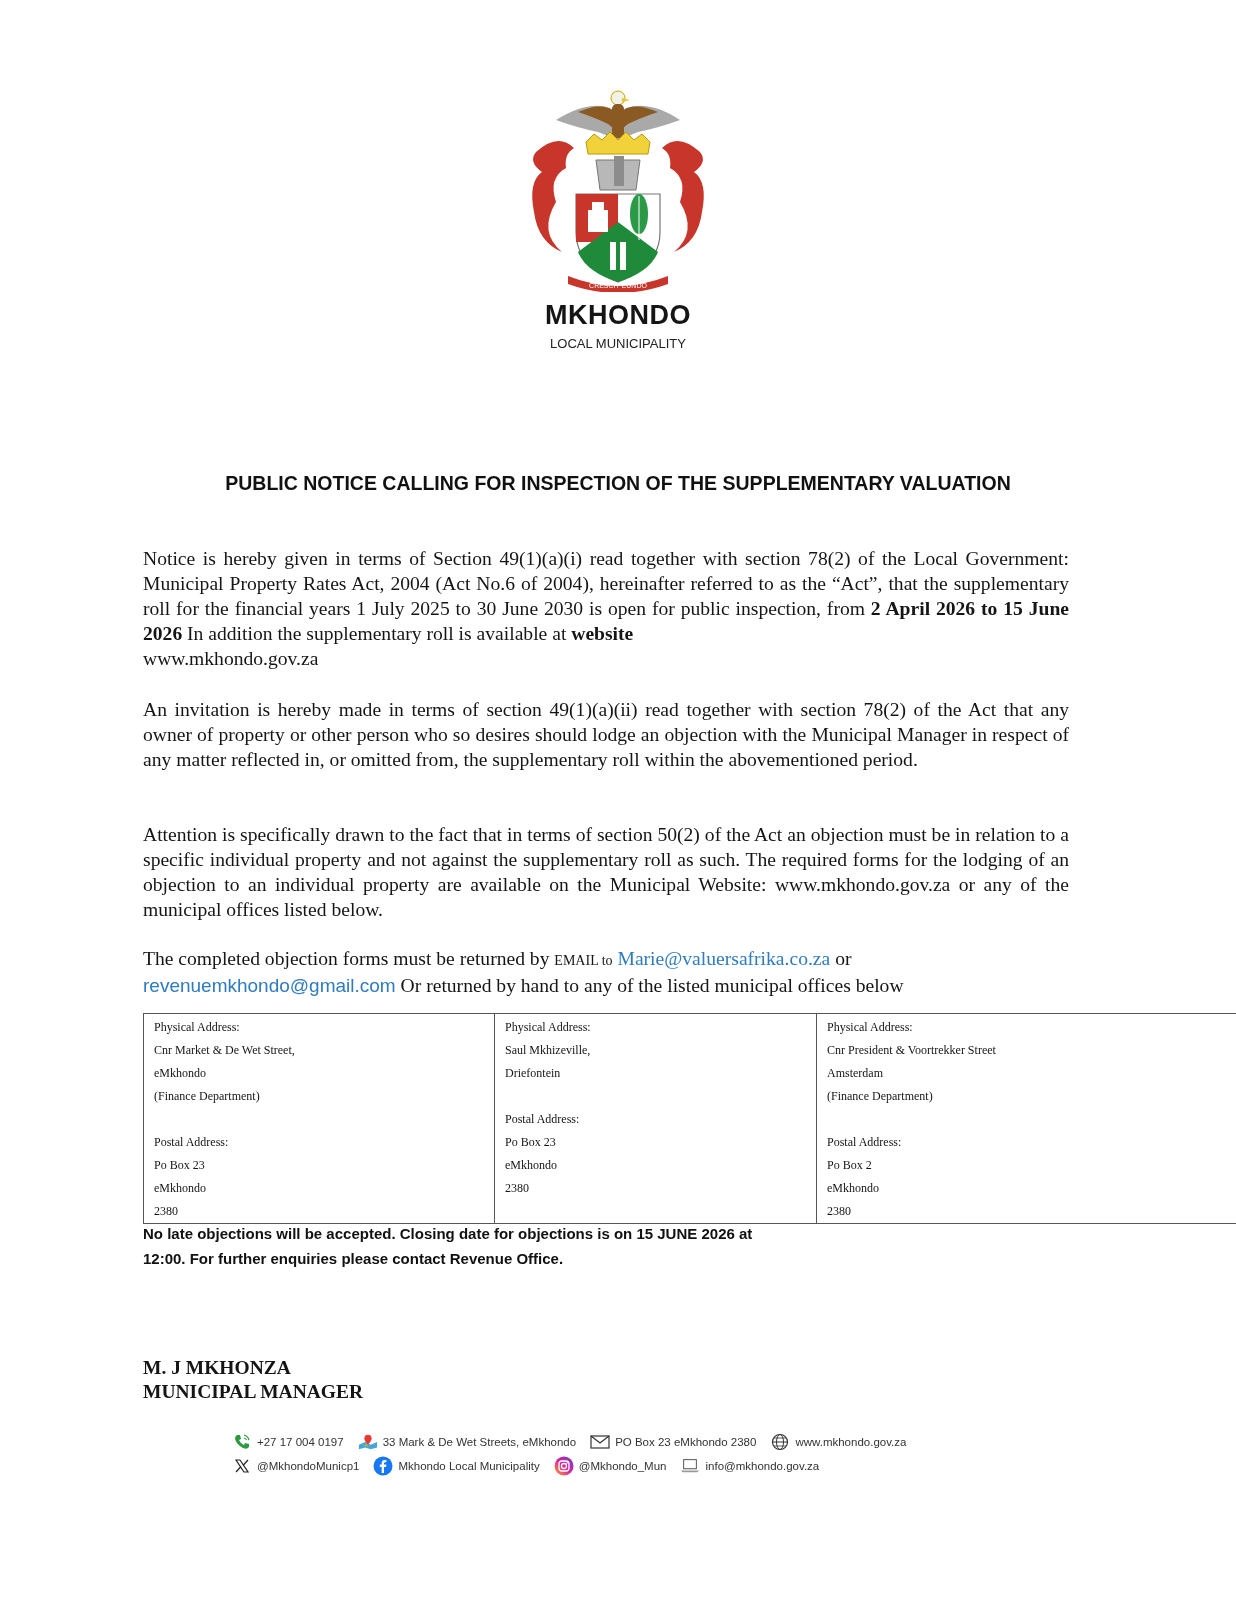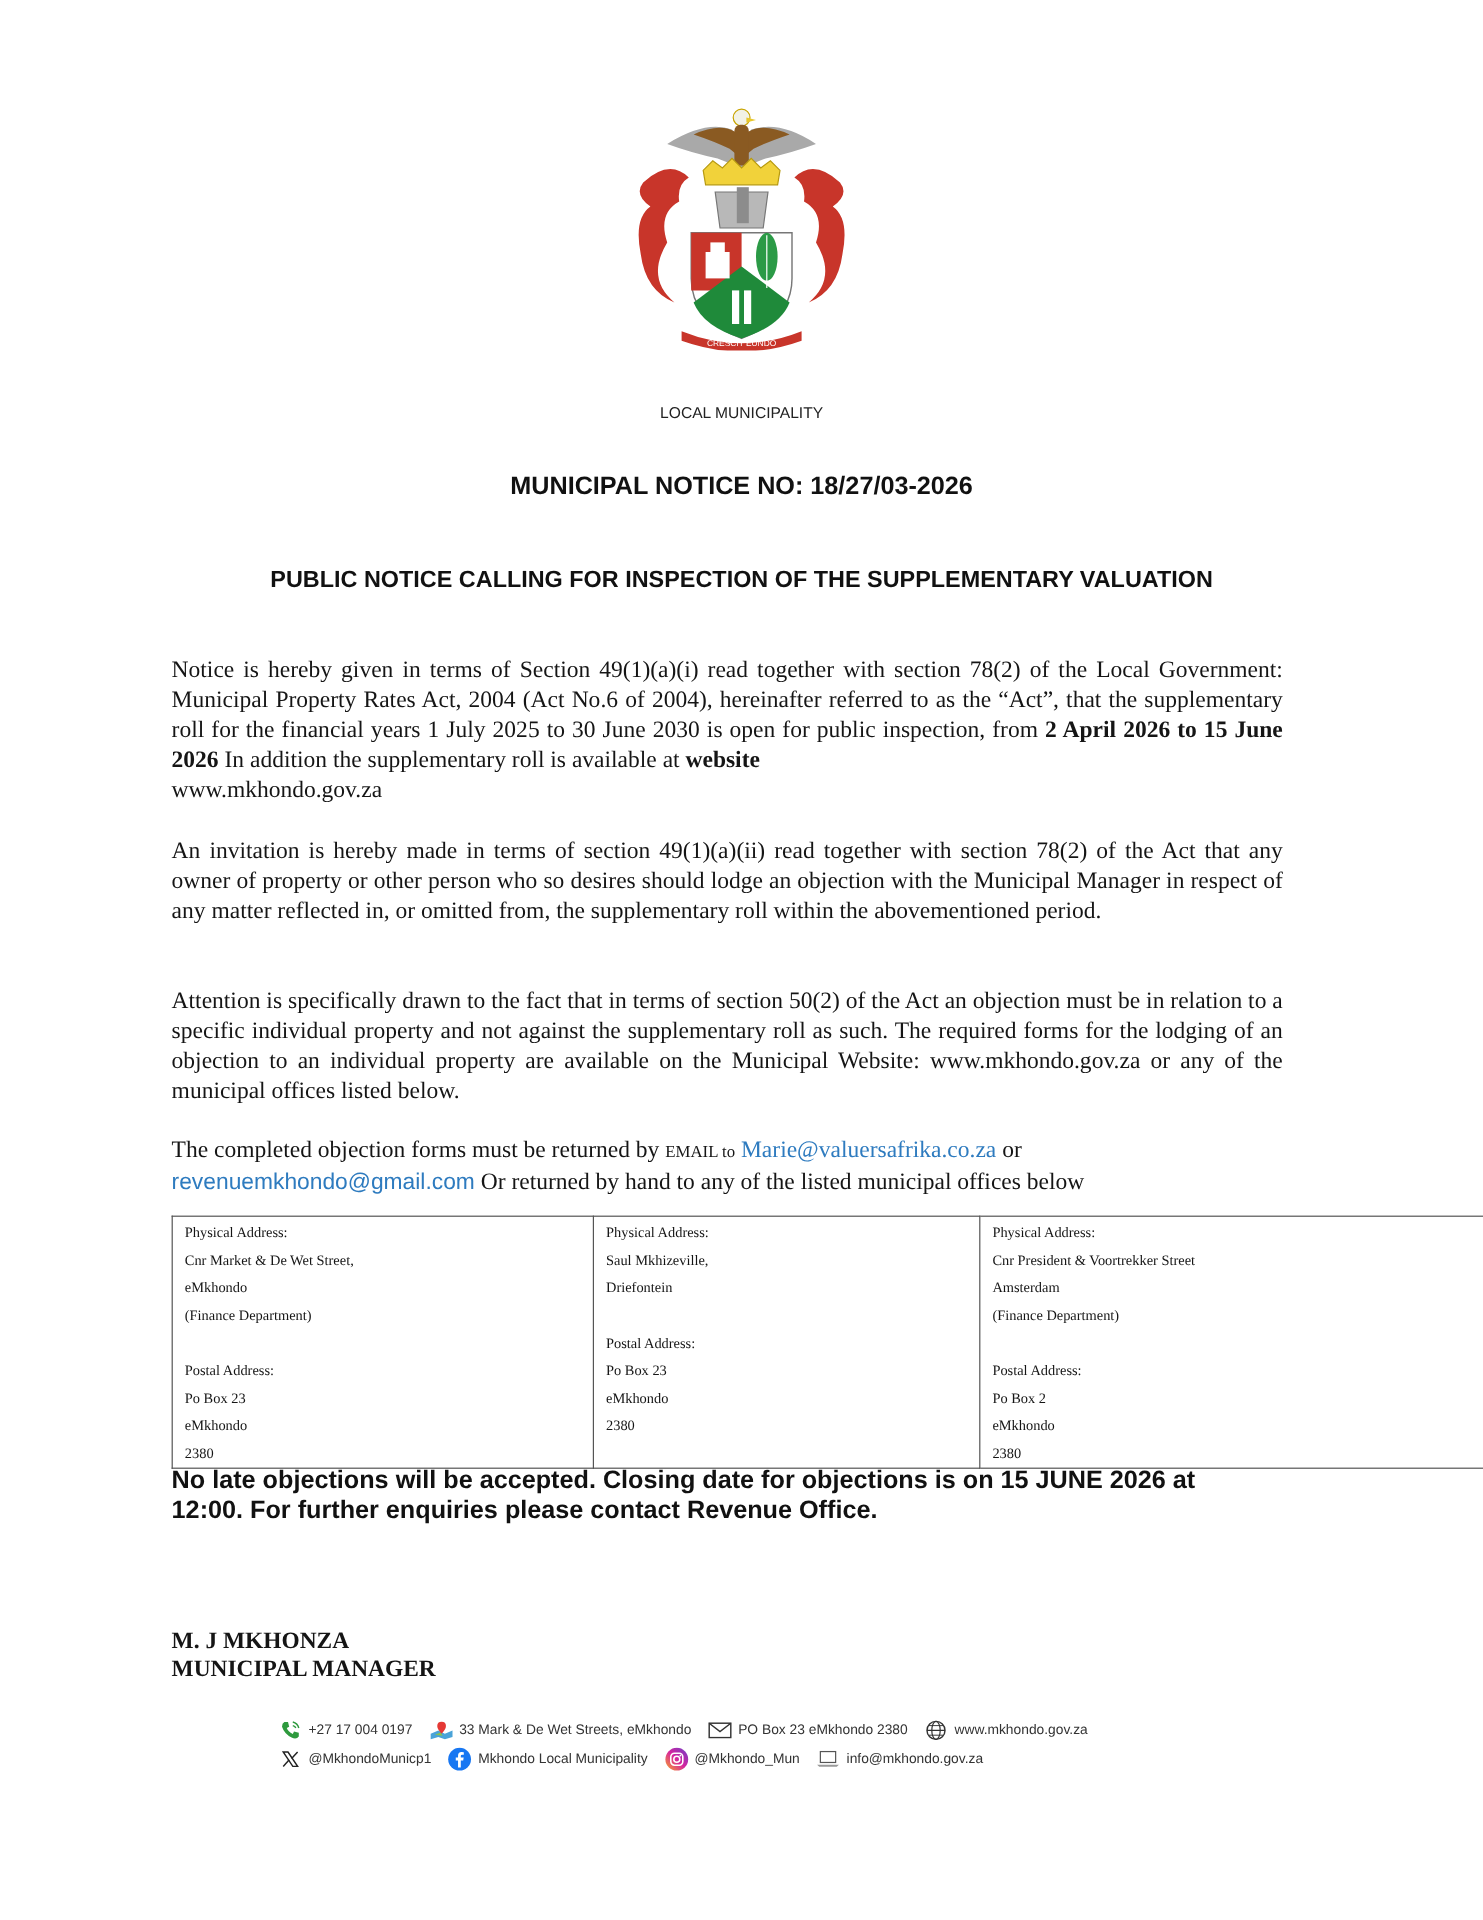--- a/index.html
+++ b/index.html
@@ -30,21 +30,21 @@
 
   table.offices { position: absolute; left: 143px; top: 1013px; width: 1176px; border-collapse: collapse;
     font-family: "Liberation Serif", serif; font-size: 12px; line-height: 23px; color: #151515; padding-left: 39px; }
   table.offices td { border: 1.3px solid #555; vertical-align: top; padding: 2px 10px 0 10px; }
   table.offices td.c1 { width: 330px; }
   table.offices td.c2 { width: 301px; }
   .addr-line { display: block; white-space: nowrap; }
   .gap { display: block; height: 23px; }
 
   .closing { position: absolute; left: 143px; width: 920px; top: 1221px;
-    font-family: "Liberation Sans", sans-serif; font-weight: bold; font-size: 21px; line-height: 25px; color: #111; }
+    font-family: "Liberation Sans", sans-serif; font-weight: bold; font-size: 15px; line-height: 25px; color: #111; }
 
   .sign { position: absolute; left: 143px; top: 1356px;
     font-family: "Liberation Serif", serif; font-weight: bold; font-size: 19.5px; line-height: 24px; color: #151515; }
 
   .footer { position: absolute; left: 232px; top: 1430px; width: 760px;
     font-family: "Liberation Sans", sans-serif; font-size: 11.5px; color: #333; }
   .frow { display: flex; align-items: center; height: 24px; }
   .fitem { display: inline-flex; align-items: center; margin-right: 14px; white-space: nowrap; }
   .ficon { display: inline-flex; width: 20px; height: 20px; align-items: center; justify-content: center; margin-right: 5px; }
 </style>
@@ -78,23 +78,23 @@
       <rect x="70" y="128" width="20" height="22" fill="#fff"></rect>
       <rect x="74" y="120" width="12" height="8" fill="#fff"></rect>
       <ellipse cx="121" cy="132" rx="9" ry="20" fill="#2b9a46"></ellipse>
       <line x1="121" y1="114" x2="121" y2="158" stroke="#fff" stroke-width="1"></line>
 
       <path d="M50 194 Q100 214 150 194 L150 202 Q100 220 50 202 Z" fill="#c8352a"></path>
       <text x="100" y="206" font-family="Liberation Sans, sans-serif" font-size="7" fill="#fff" text-anchor="middle">CRESCIT EUNDO</text>
     </svg>
   </div>
 
+  <div class="org-name">MKHONDO</div>
   <div class="org-sub">LOCAL MUNICIPALITY</div>
 
-  <div class="notice-no">MUNICIPAL NOTICE NO: 18/27/03-2026</div>
   <div class="notice-title">
     <div>PUBLIC NOTICE CALLING FOR INSPECTION OF THE SUPPLEMENTARY VALUATION</div>
   </div>
 
   <div class="para p1"><span>Notice is hereby given in terms of Section 49(1)(a)(i) read together with section 78(2) of the Local Government: Municipal Property Rates Act, 2004 (Act No.6 of 2004), hereinafter referred to as the “Act”, that the supplementary roll for the financial years 1 July 2025 to 30 June 2030 is open for public inspection, from </span><b>2 April 2026 to 15 June 2026</b><span> In addition the supplementary roll is available at </span><b>website</b><br><span>www.mkhondo.gov.za</span></div>
 
   <div class="para p2">An invitation is hereby made in terms of section 49(1)(a)(ii) read together with section 78(2) of the Act that any owner of property or other person who so desires should lodge an objection with the Municipal Manager in respect of any matter reflected in, or omitted from, the supplementary roll within the abovementioned period.</div>
 
   <div class="para p3">Attention is specifically drawn to the fact that in terms of section 50(2) of the Act an objection must be in relation to a specific individual property and not against the supplementary roll as such. The required forms for the lodging of an objection to an individual property are available on the Municipal Website: www.mkhondo.gov.za or any of the municipal offices listed below.</div>
 

